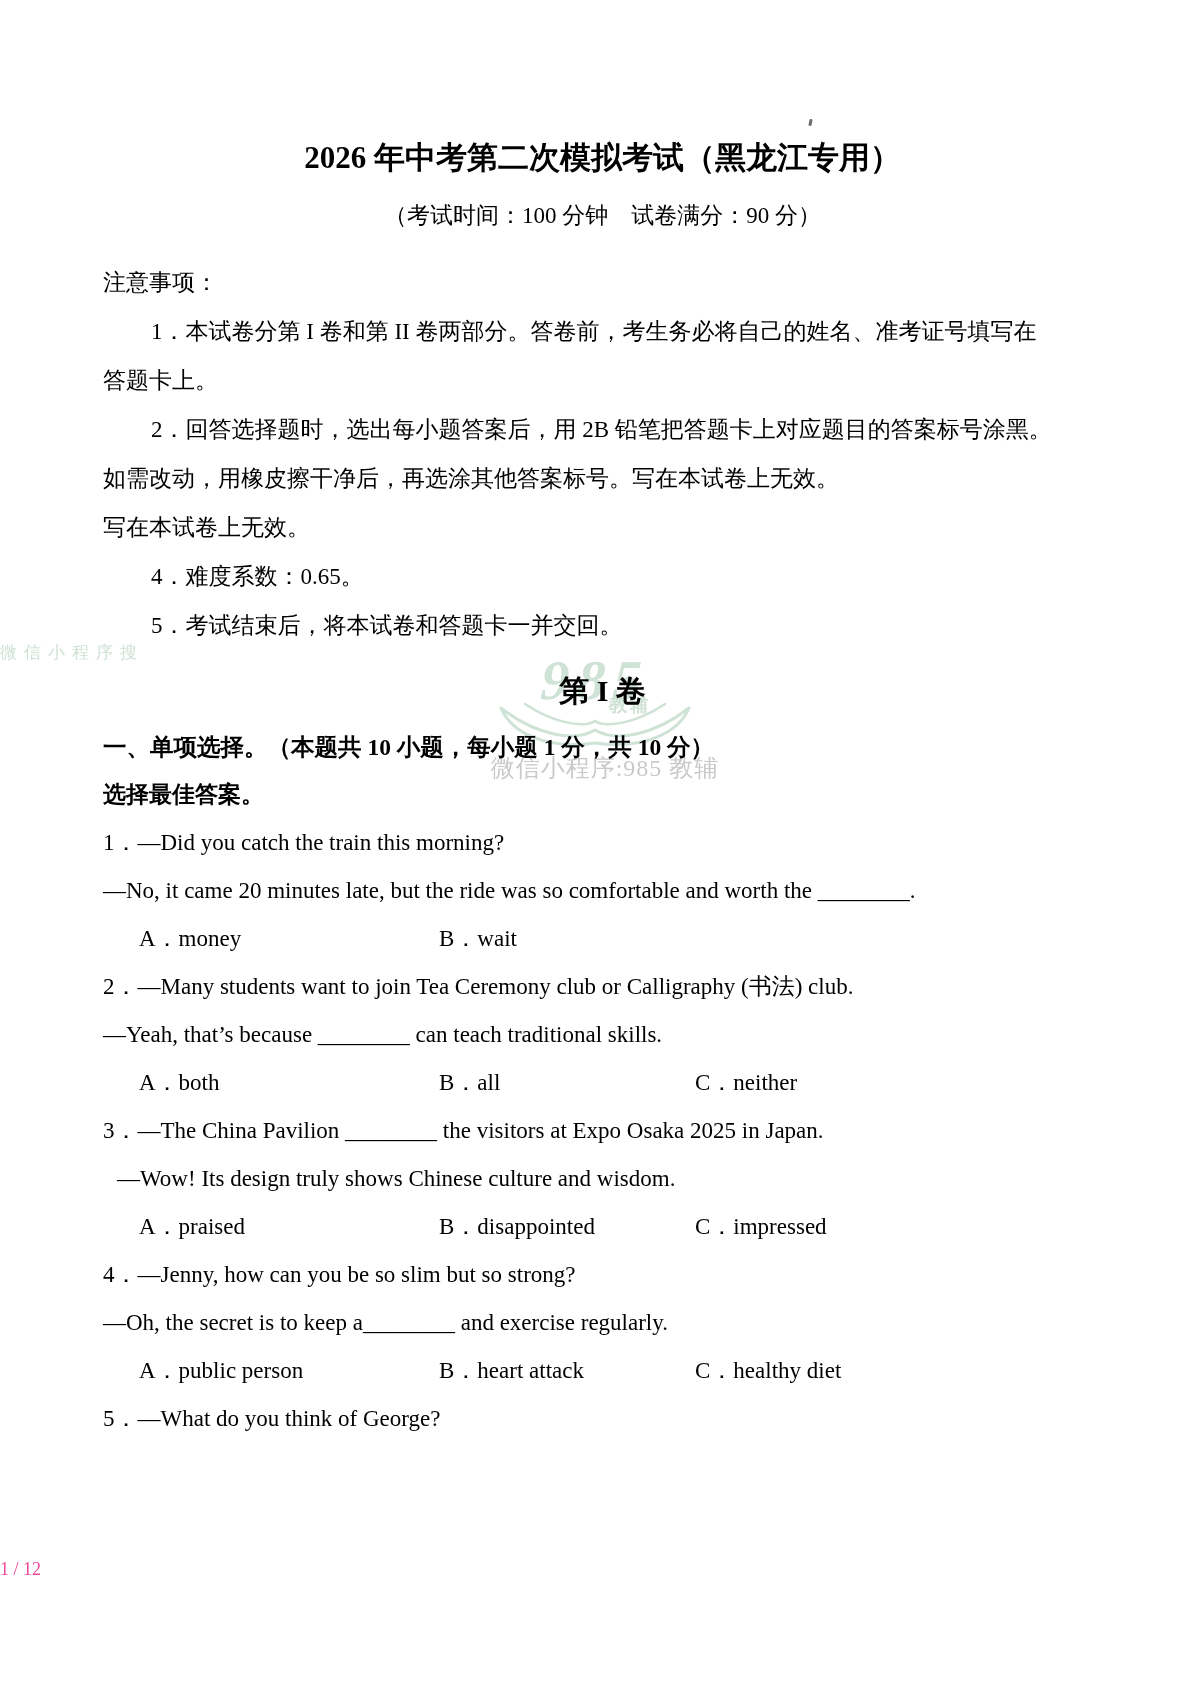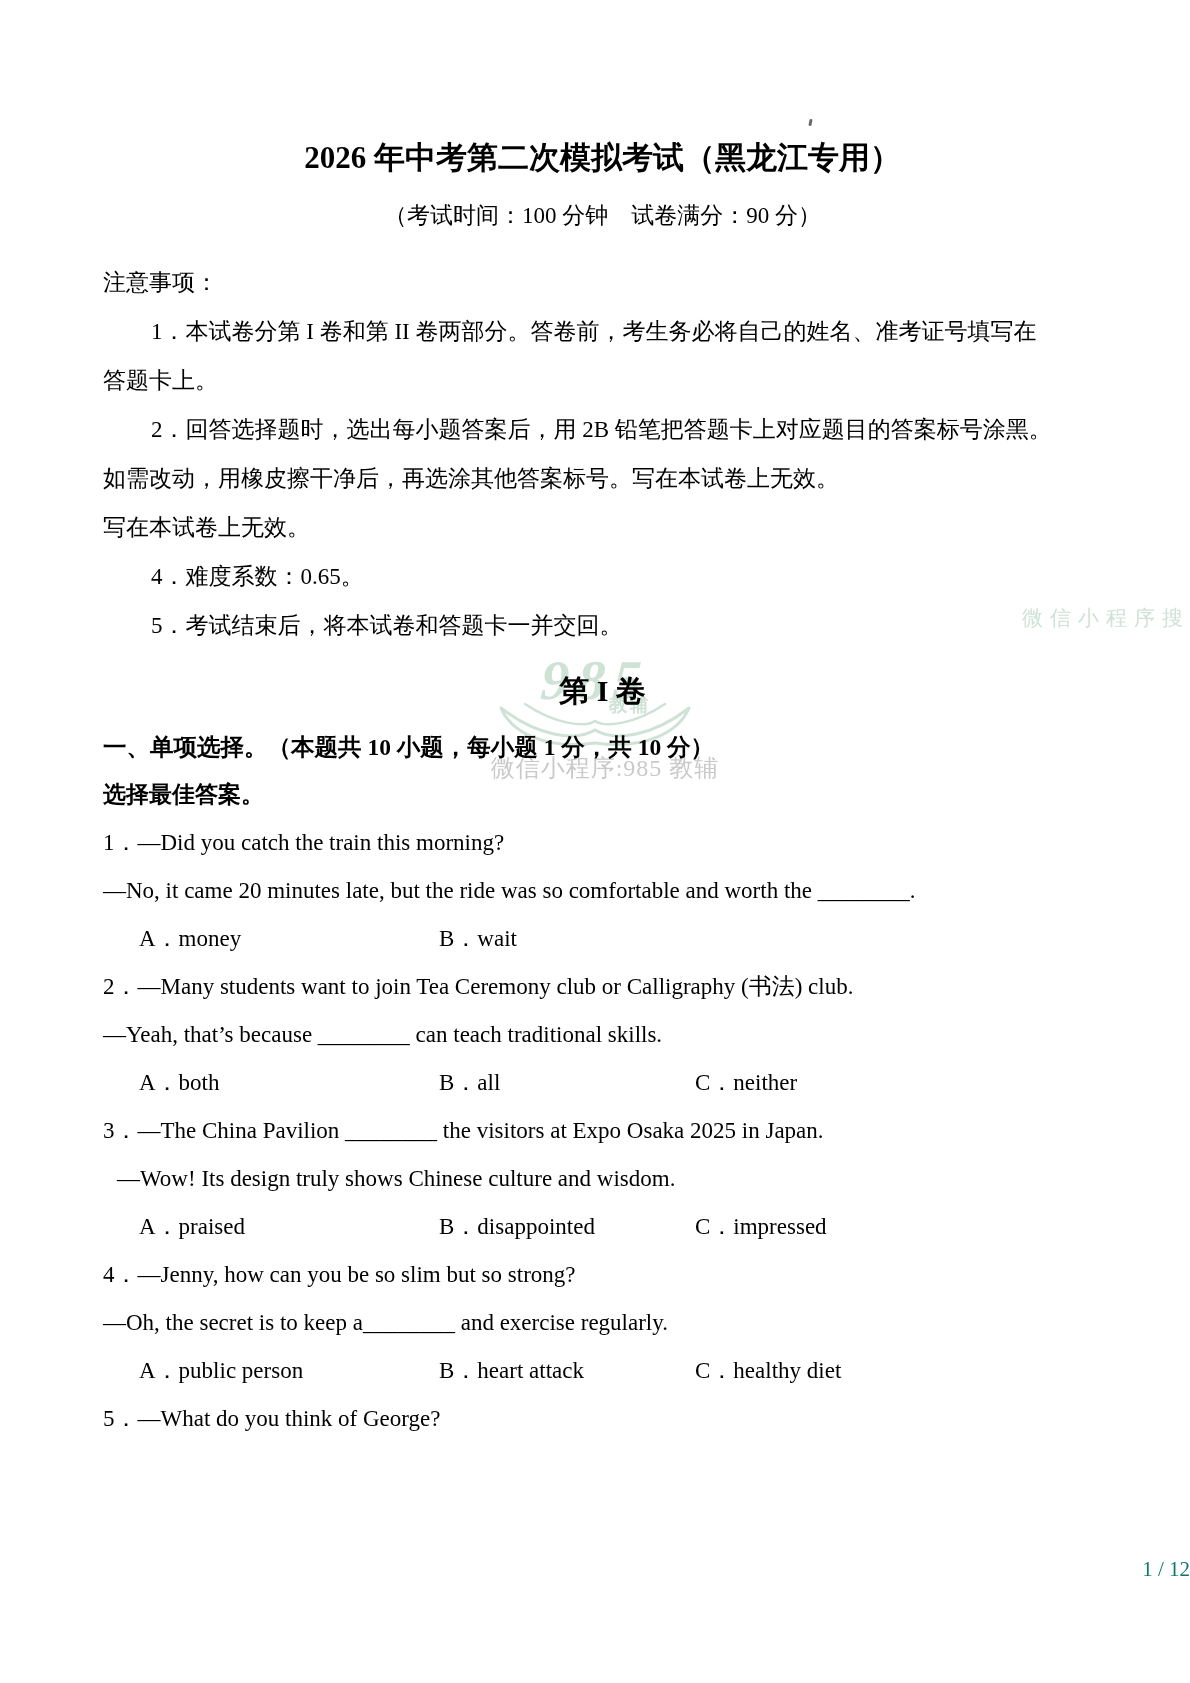--- a/index.html
+++ b/index.html
@@ -21,29 +21,29 @@
   .volume { margin:17px 0 0; text-align:center; font-size:30px; font-weight:bold; line-height:48px; }
   .section-heading { margin-top:8px; font-size:23.5px; font-weight:bold; line-height:48px; }
   .instruction { font-size:23px; font-weight:bold; line-height:48px; }
   .q-line { font-size:23px; line-height:48px; }
   .q-line.indent { padding-left:14px; }
   .options { display:flex; font-size:23px; line-height:48px; padding-left:36px; }
   .opt-a { width:300px; } .opt-b { width:256px; } .opt-c { flex:1; }
 
   
   .watermark { position:absolute; left:0; top:0; width:100%; height:100%; z-index:1; pointer-events:none; }
-  .wm-search { position:absolute; left:0; top:604px; width:100%; text-align:right; font-size:21px; letter-spacing:7px; }
+  .wm-search { position:absolute; left:0; top:641px; width:100%; text-align:left; font-size:17px; letter-spacing:7px; }
   .wm-985 { position:absolute; left:0; top:652px; width:100%; text-align:center;
             font-size:56px; font-style:italic; font-weight:bold; letter-spacing:8px; line-height:56px;
             transform:skewX(-4deg); }
   .wm-brand { position:absolute; left:0; top:693px; width:100%; text-align:center; font-size:18px; font-weight:bold; letter-spacing:3px;padding-left:35px; }
   .wm-book { position:absolute; left:497px; top:702px; }
   .wm-caption { position:absolute; left:10px; top:752px; width:100%; text-align:center; font-size:24px; letter-spacing:1px; z-index:1; pointer-events:none; }
 
-  .footer { position:absolute; left:0; top:1556px; width:100%; text-align:right; font-size:21px; line-height:26px; color:#0f766e; z-index:2; }
+  .footer { position:absolute; left:0; top:1556px; width:100%; text-align:left; font-size:18px; line-height:26px; color:#ec4899; z-index:2; }
 
   .stray-mark { position:absolute; left:809px; top:119px; width:3px; height:7px; border-radius:2px; background:#6a6a6a; transform:rotate(12deg); z-index:2; }
 </style>
 </head>
 <body>
 
 <div class="page">
 
   <div class="stray-mark"></div>
 

